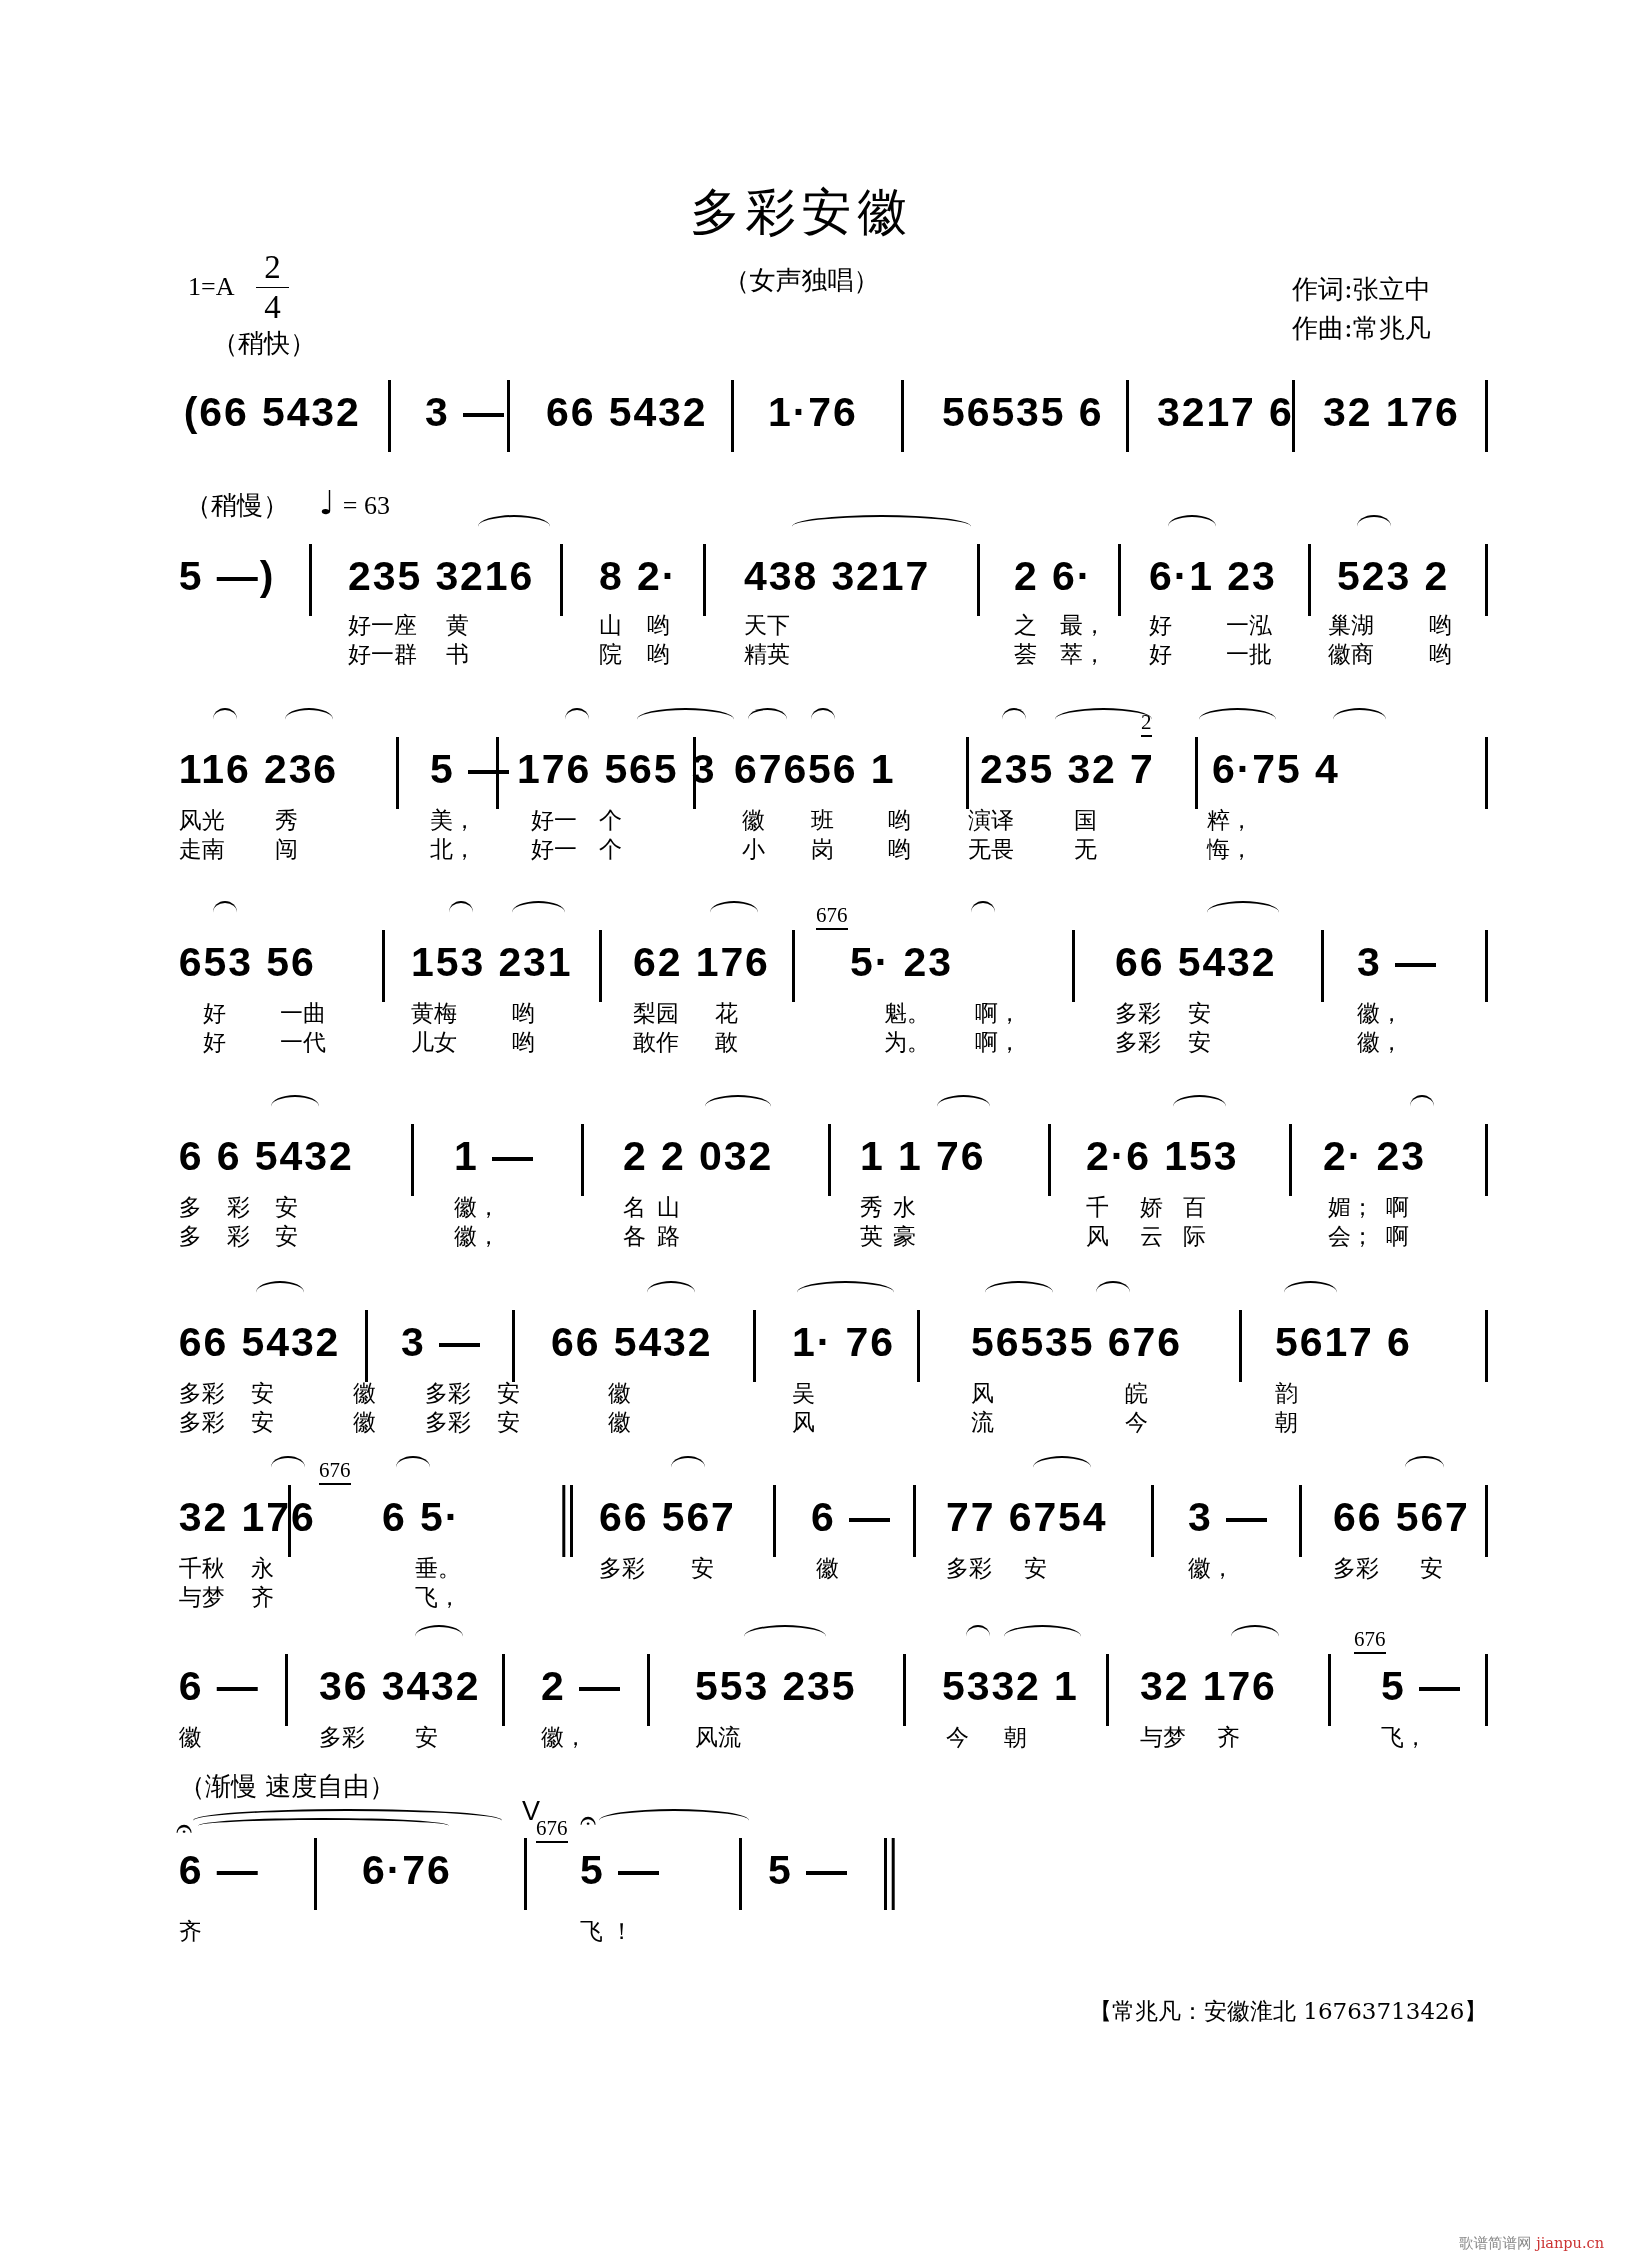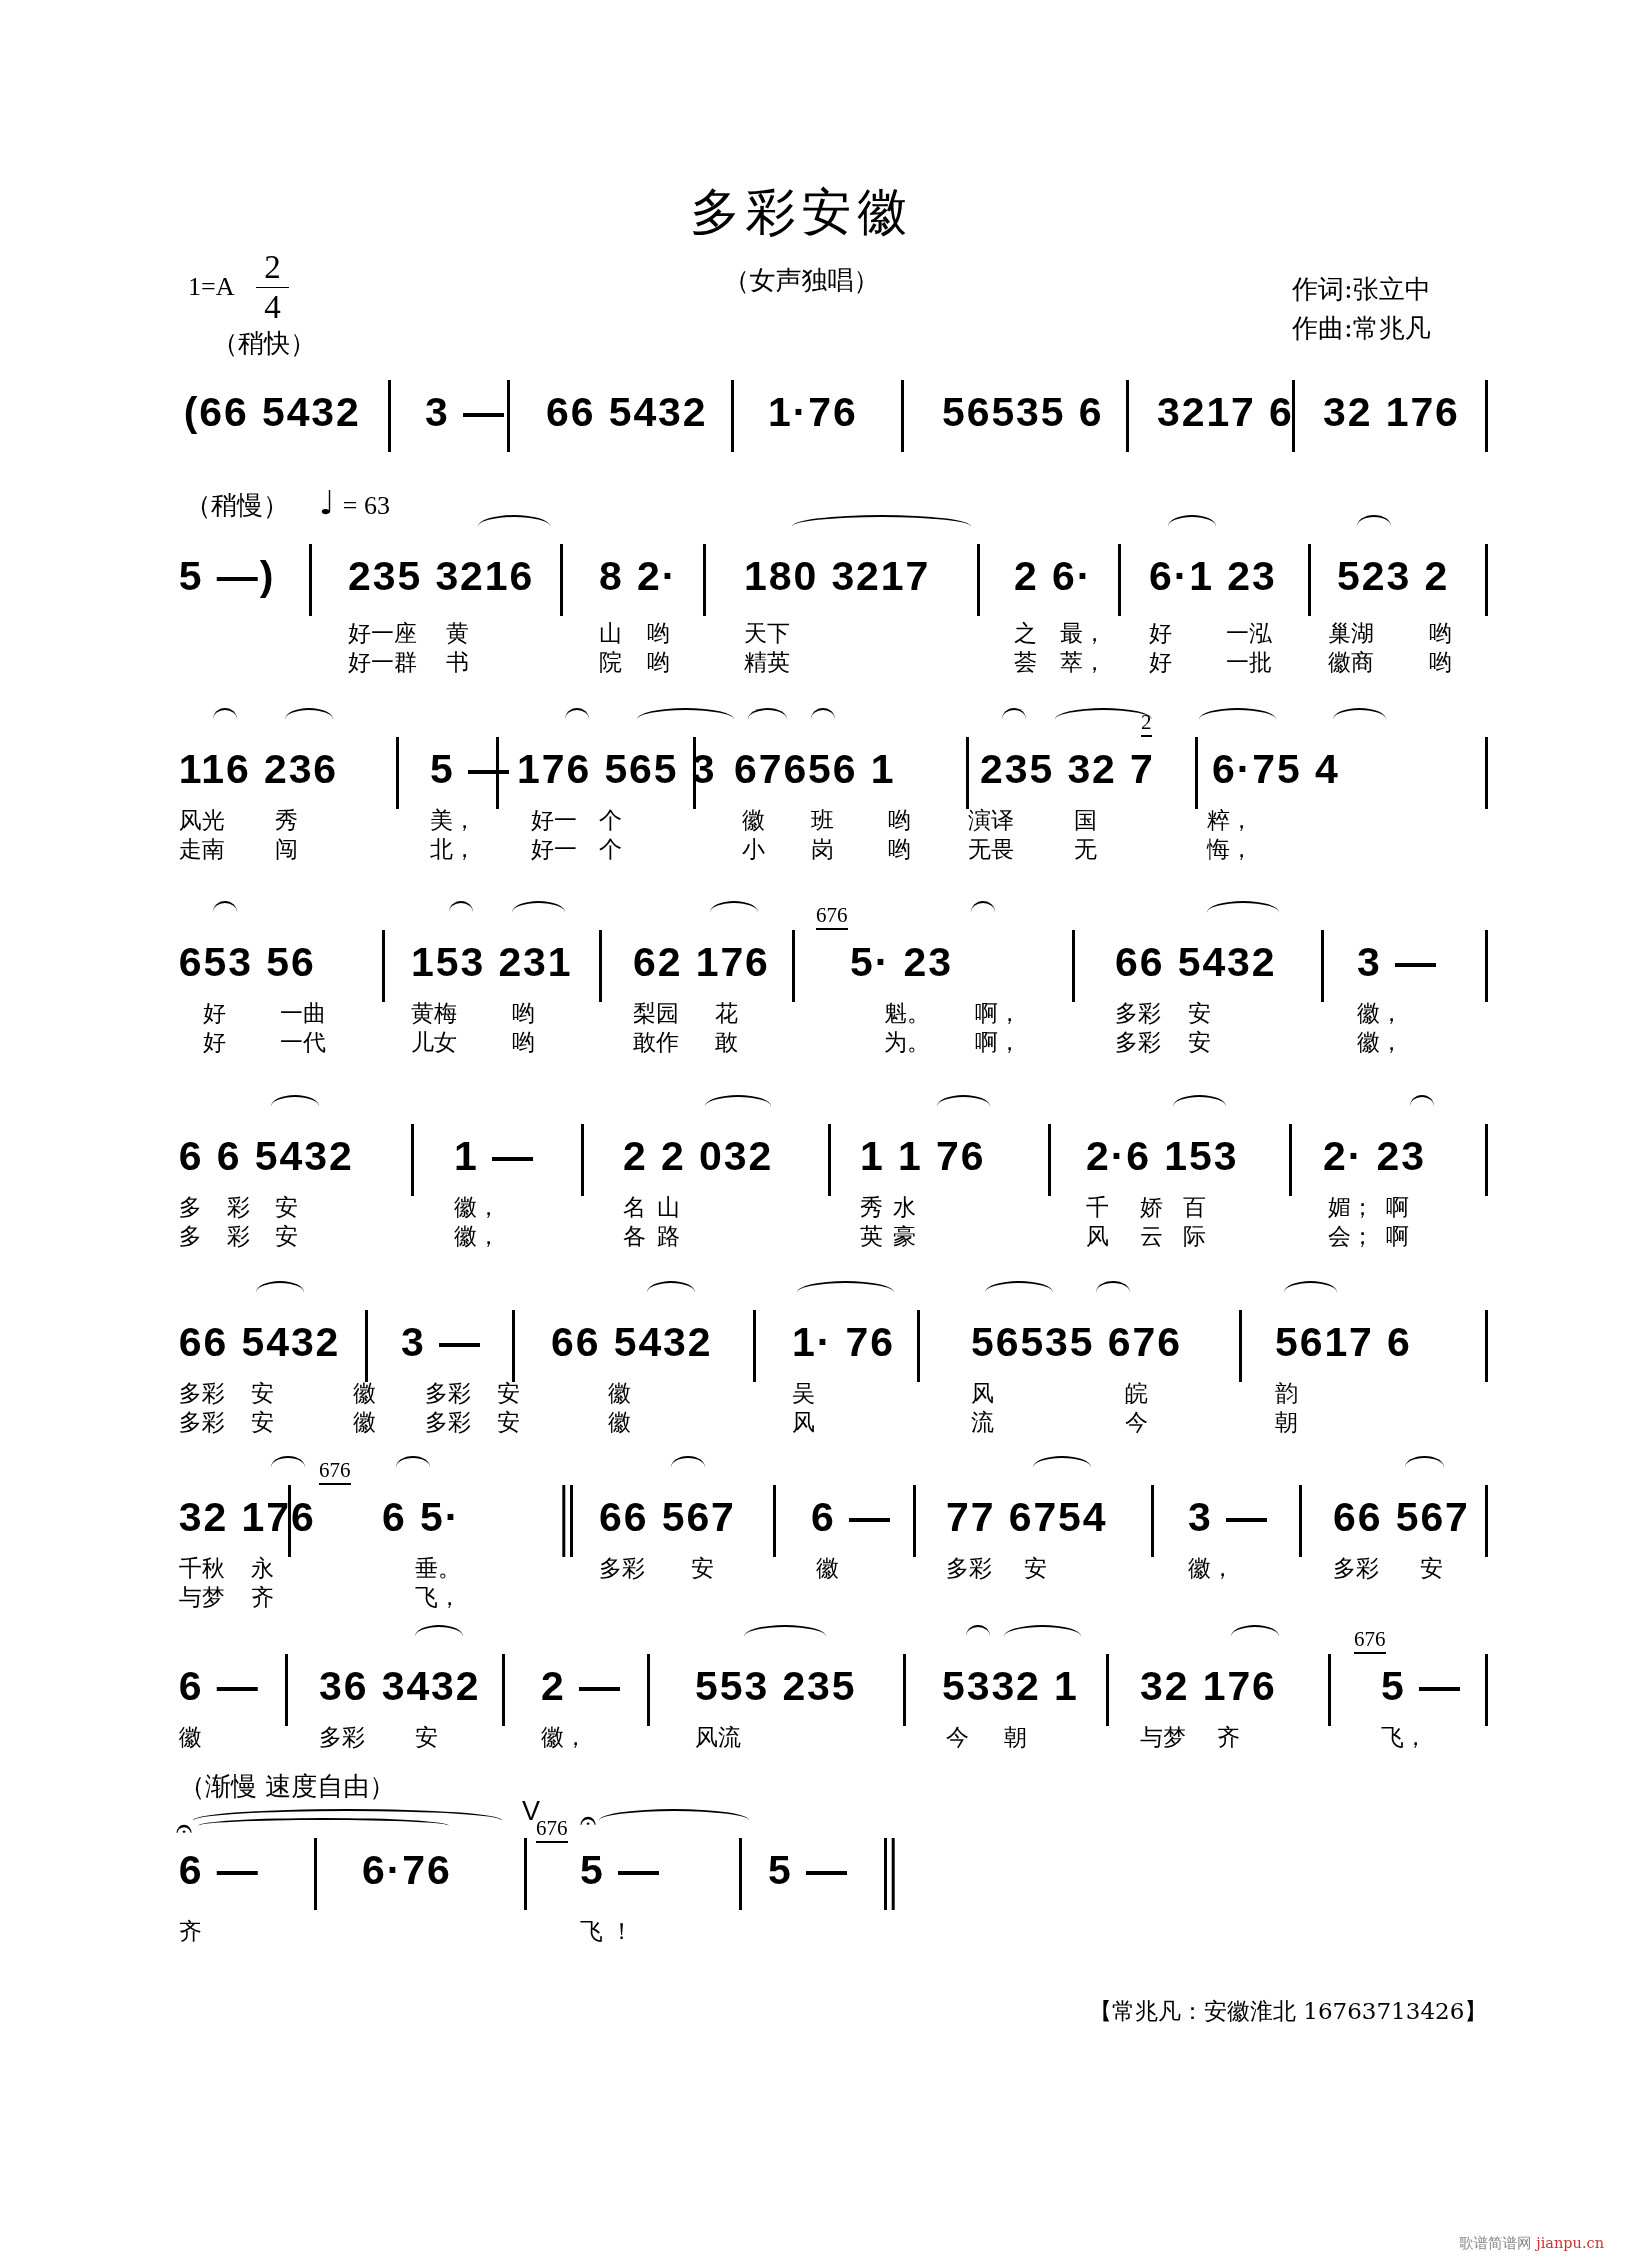--- a/index.html
+++ b/index.html
@@ -73,30 +73,30 @@
     <div class="bar" style="left:135px"></div>
     <div class="bar" style="left:386px"></div>
     <div class="bar" style="left:529px"></div>
     <div class="bar" style="left:803px"></div>
     <div class="bar" style="left:944px"></div>
     <div class="bar" style="left:1134px"></div>
     <div class="bar" style="left:1311px"></div>
     <div class="notes" style="left:4.8px">5 —)</div>
     <div class="notes" style="left:174px">235 3216</div>
     <div class="notes" style="left:425px">8 2·</div>
-    <div class="notes" style="left:570px">180 3217</div>
+    <div class="notes" style="left:570px">438 3217</div>
     <div class="notes" style="left:840px">2 6·</div>
     <div class="notes" style="left:975px">6·1 23</div>
     <div class="notes" style="left:1163px">523 2</div>
     <div class="slur" style="left:304px;width:72px"></div>
     <div class="slur" style="left:618px;width:179px"></div>
     <div class="slur" style="left:994px;width:48px"></div>
     <div class="slur" style="left:1183px;width:34px"></div>
   </div>
-  <div class="lyrics" style="left:0;top:83px;width:1323px">
+  <div class="lyrics" style="left:0;top:75px;width:1323px">
     <div class="lyr-row">
       <span style="left:174px">好一座</span>
       <span style="left:272px">黄</span>
       <span style="left:425px">山</span>
       <span style="left:473px">哟</span>
       <span style="left:570px">天下</span>
       <span style="left:840px">之</span>
       <span style="left:886px">最，</span>
       <span style="left:975px">好</span>
       <span style="left:1052px">一泓</span>

